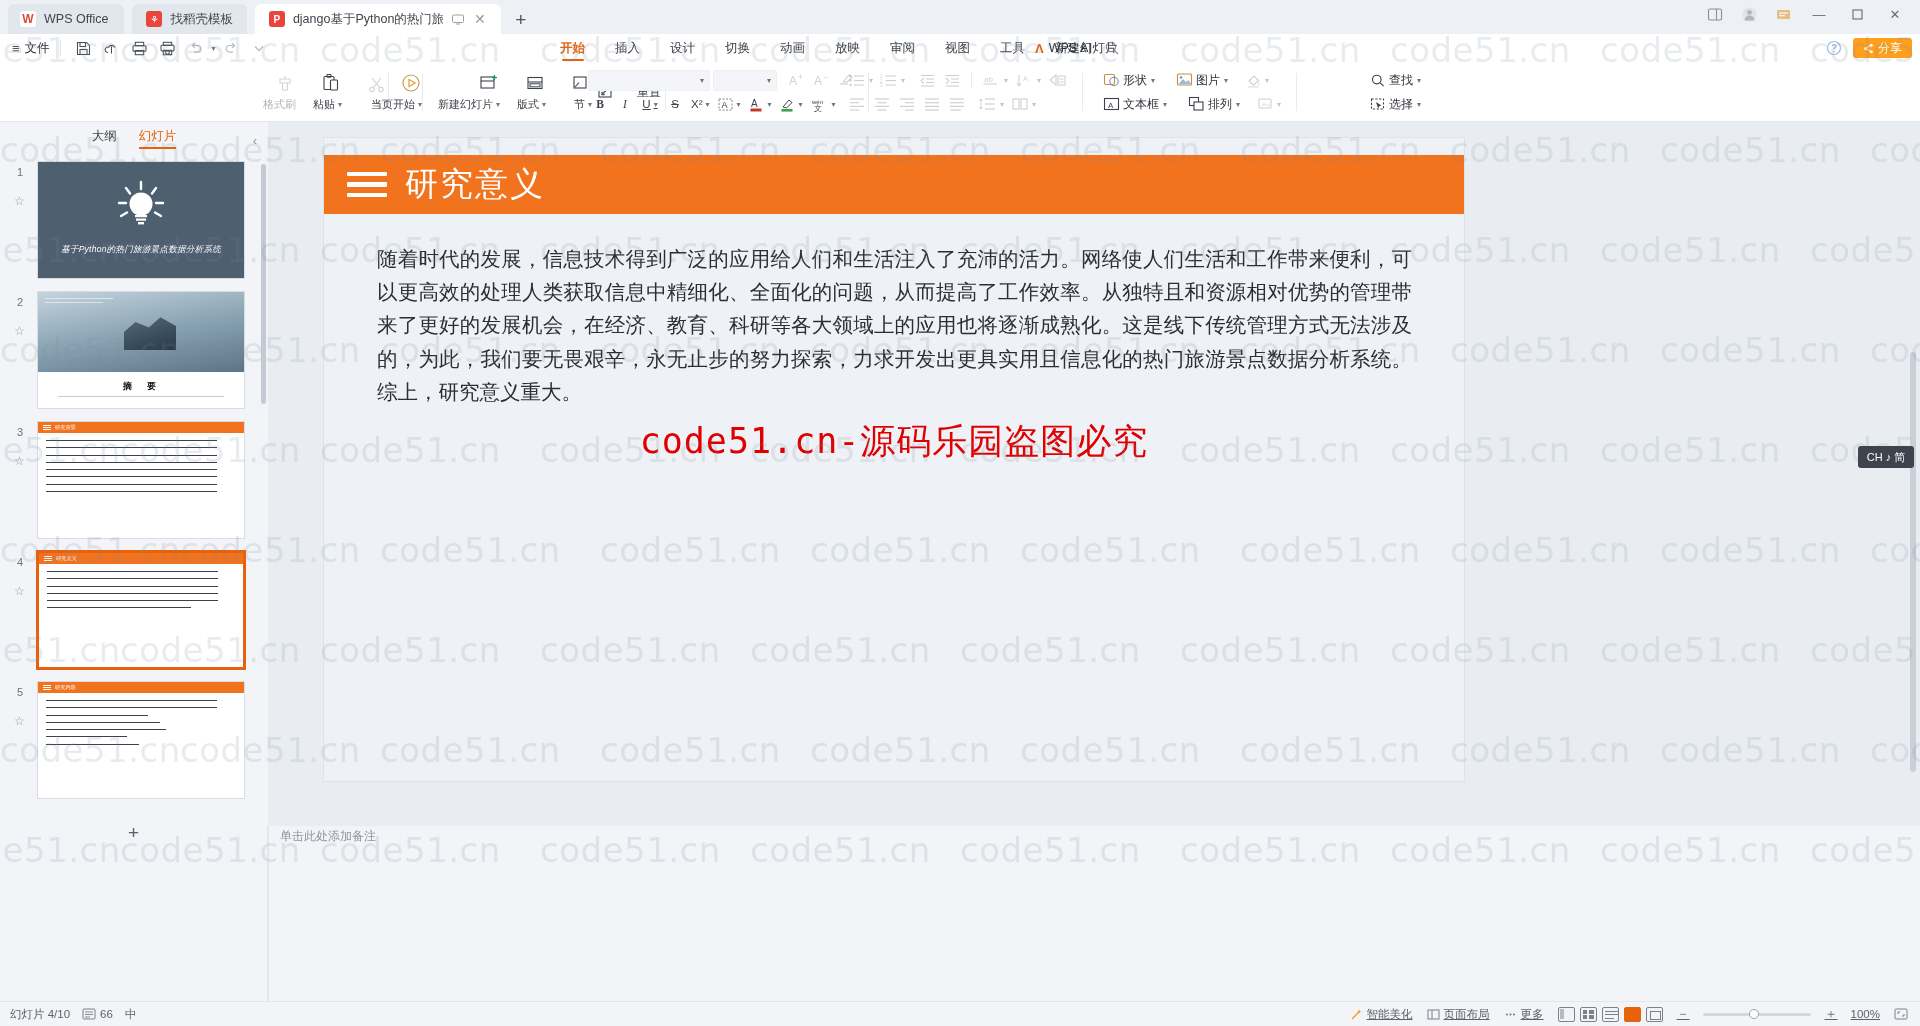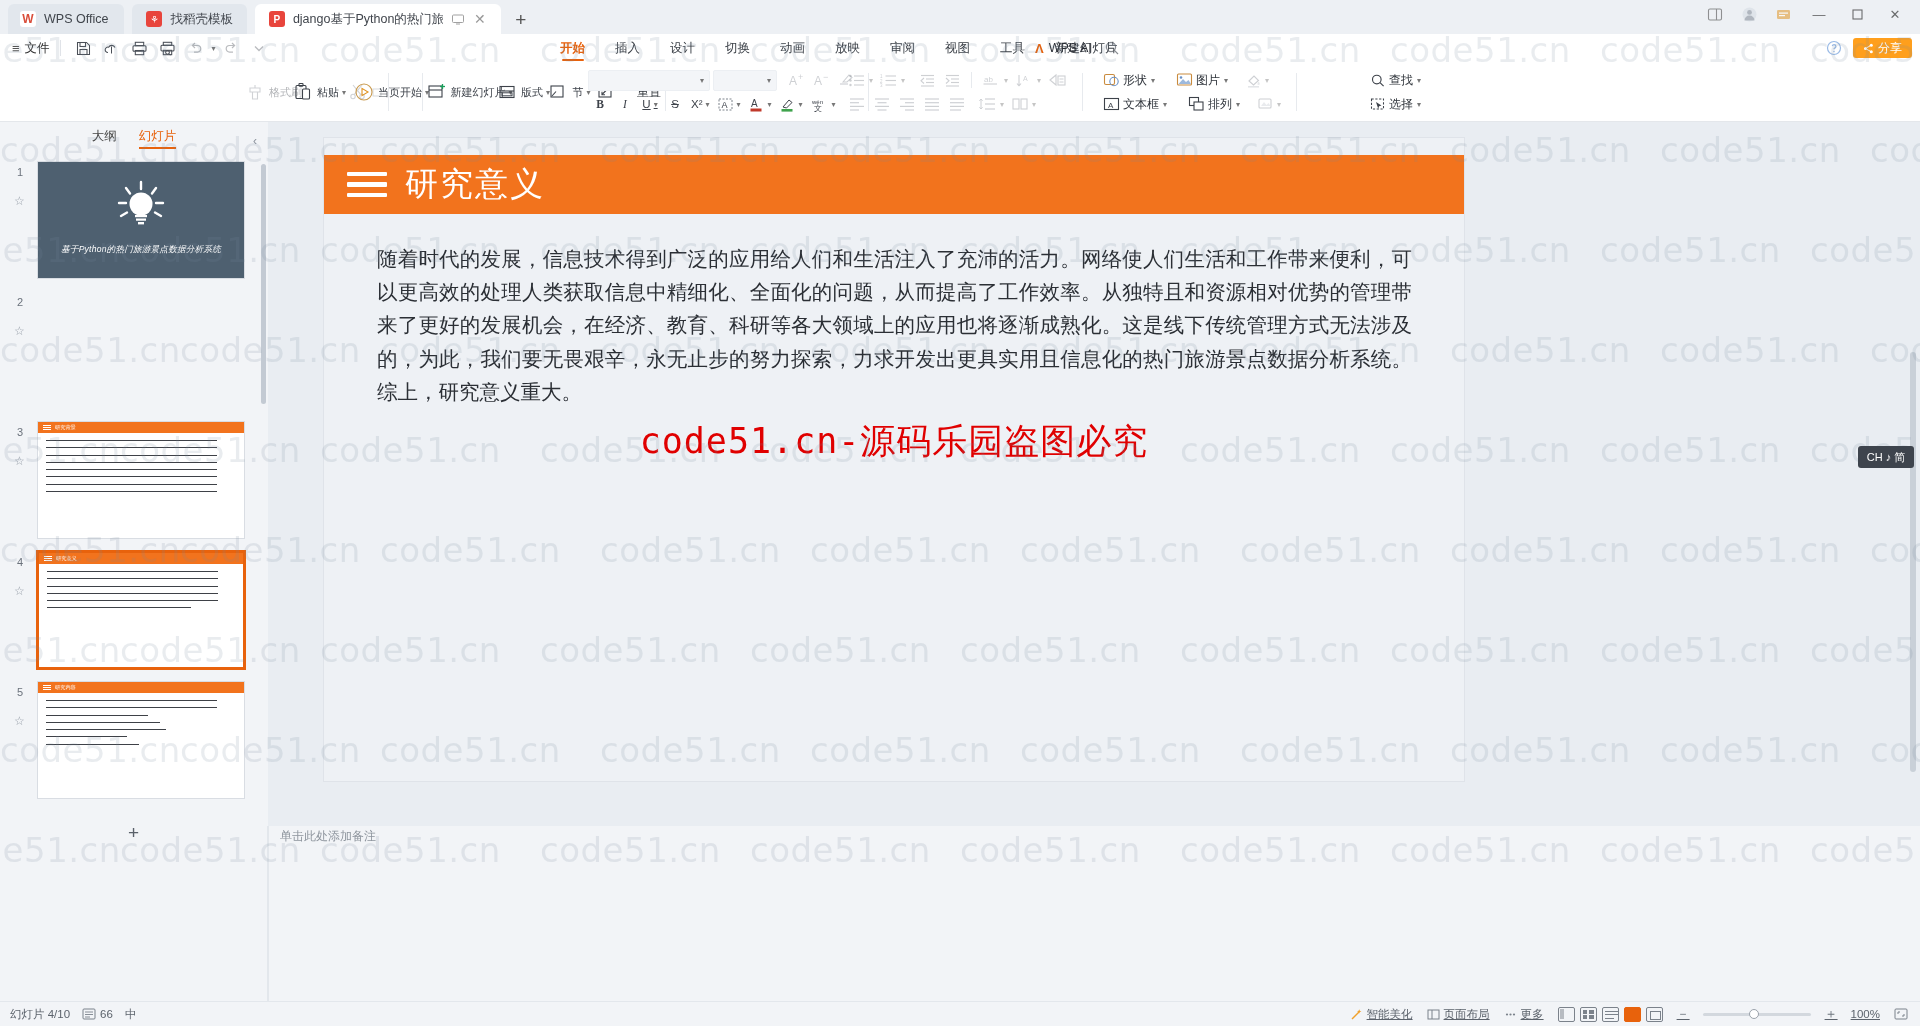--- a/index.html
+++ b/index.html
@@ -117,22 +117,22 @@
 
   
   .ribbon {
     position: absolute; top: 62px; left: 0; width: 1920px; height: 60px;
     background: #fff; border-bottom: 1px solid #e4e7eb;
     z-index: 18;
   }
   .rgroup { position: absolute; top: 0; height: 60px; display: flex; align-items: center; }
   .vsep { width: 1px; height: 38px; background: #e7eaee; }
   .big-btn {
-    width: 46px; height: 56px; display: flex; flex-direction: row;
-    align-items: center; justify-content: center; gap: 3px;
+    width: 46px; height: 56px; display: flex; flex-direction: column;
+    align-items: flex-end; justify-content: center; gap: 3px;
     font-size: 11px; color: #3d424a;
   }
   .big-btn.wide { width: 62px; }
   .big-btn.dim { opacity: .40; }
   .bi { height: 22px; display: flex; align-items: center; justify-content: center; }
   .blabel { display: flex; align-items: center; gap: 2px; white-space: nowrap; font-size: 11px;}
   .sm-btn {
     height: 22px; min-width: 24px; padding: 0 3px;
     display: flex; align-items: center; justify-content: center; gap: 2px;
     font-size: 11.5px; color: #3d424a;
@@ -892,20 +892,28 @@
               </g>
             </svg>
           </span>
           <div class="ttl">基于Python的热门旅游景点数据分析系统</div>
         </div>
       </div>
 
       <div class="thumbrow">
         <span class="thumb-num">2</span>
         <span class="thumb-star">☆</span>
+        <div class="thumb t2">
+          <div class="pic"></div>
+          <div class="ptxt">
+            ▬▬▬▬▬▬▬▬▬▬▬▬▬▬ ▬▬▬▬▬▬▬▬▬▬▬▬ ▬▬▬▬▬▬▬▬▬▬▬▬▬▬ ▬▬▬▬▬▬▬▬
+          </div>
+          <div class="lbl">摘　要</div>
+          <div class="ln"></div>
+        </div>
       </div>
 
       <div class="thumbrow">
         <span class="thumb-num">3</span>
         <span class="thumb-star">☆</span>
         <div class="thumb tc">
           <div class="hdr">
             <span class="bars">
                 <i></i>
                 <i></i>

